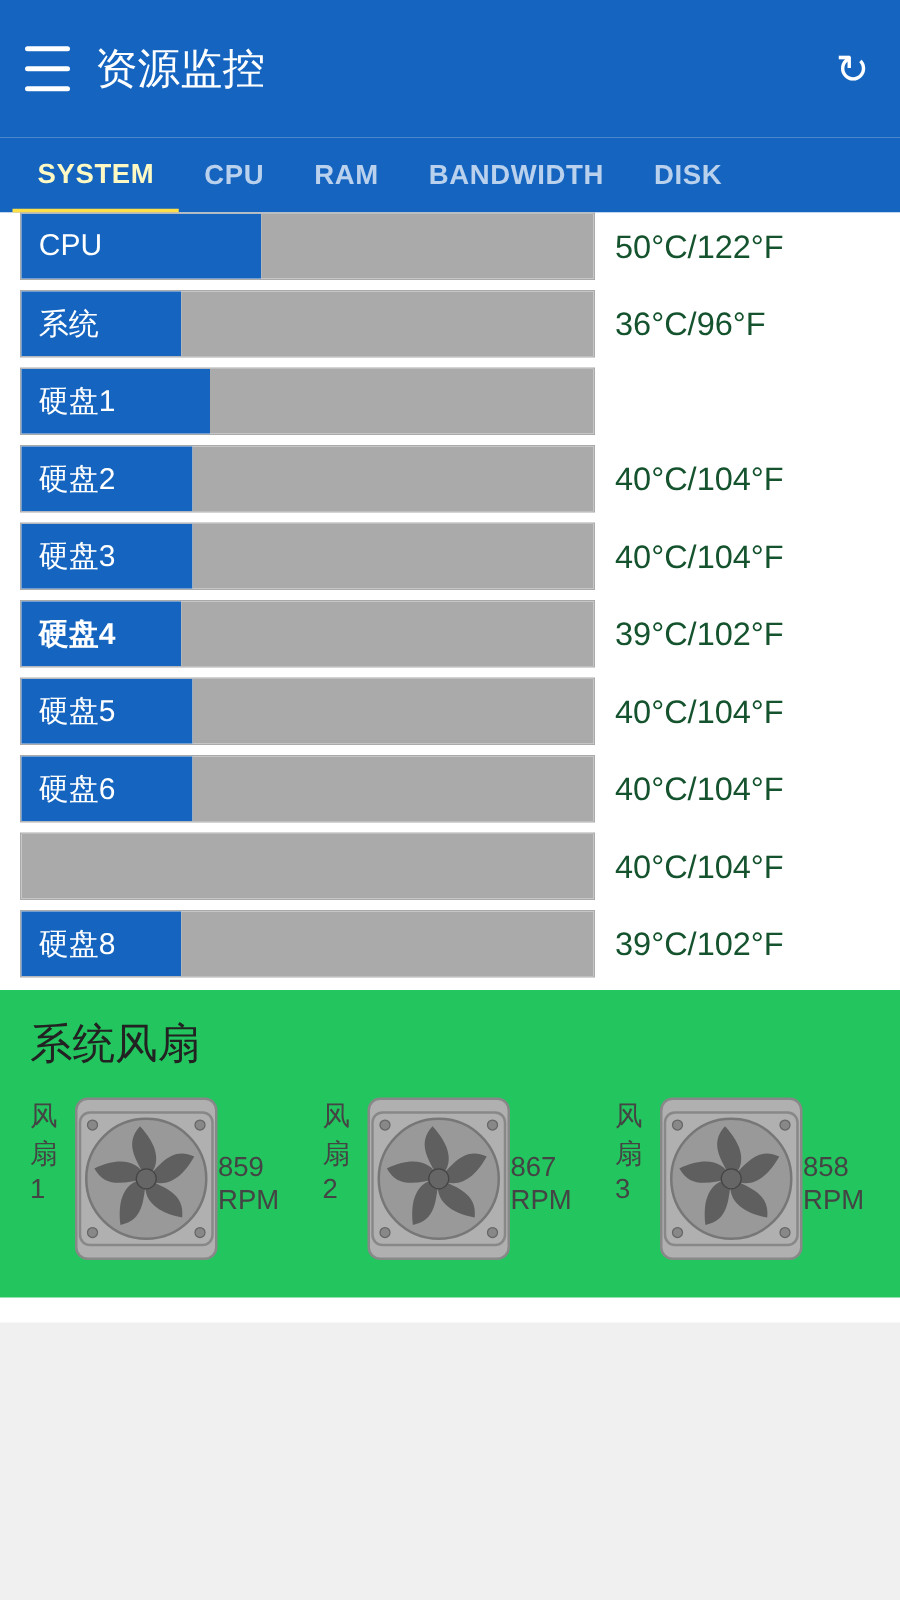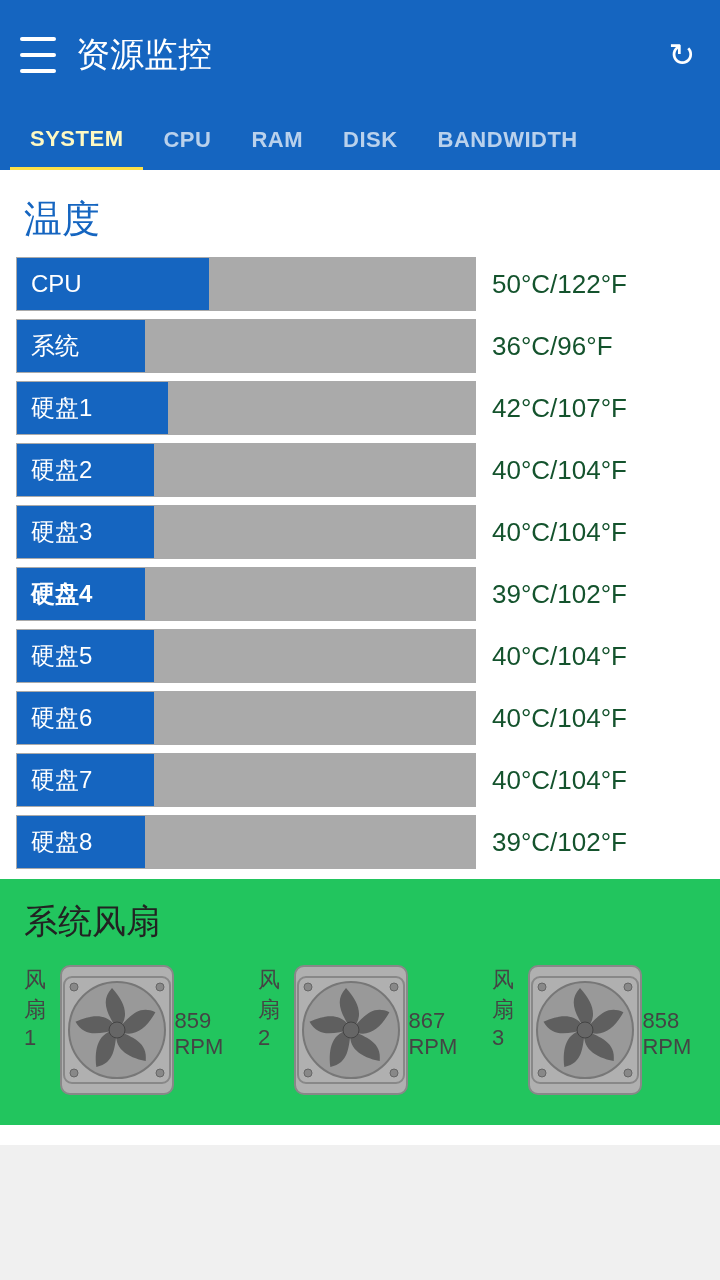--- a/index.html
+++ b/index.html
@@ -189,48 +189,46 @@
     <span></span>
   </div>
   <div class="header-title">资源监控</div>
   <div class="header-refresh-icon">↻</div>
 </div>
 
 <div class="tabs">
   <div class="tab active">SYSTEM</div>
   <div class="tab">CPU</div>
   <div class="tab">RAM</div>
+  <div class="tab">BANDWIDTH</div>
   <div class="tab">DISK</div>
-  <div class="tab">BANDWIDTH</div>
 </div>
 
 <div class="main">
 
-  <div class="section-title">温度</div>
   <div class="temp-rows" id="temp-rows-container">
   <div class="temp-row">
       <div class="temp-bar-container">
         <div class="temp-bar-fill" style="width: 42%;">CPU</div>
         <div class="temp-bar-rest"></div>
       </div>
       <div class="temp-value">50°C/122°F</div>
     </div>
       <div class="temp-row">
       <div class="temp-bar-container">
         <div class="temp-bar-fill" style="width: 28%;">系统</div>
         <div class="temp-bar-rest"></div>
       </div>
       <div class="temp-value">36°C/96°F</div>
     </div>
       <div class="temp-row">
       <div class="temp-bar-container">
         <div class="temp-bar-fill" style="width: 33%;">硬盘1</div>
         <div class="temp-bar-rest"></div>
       </div>
-      <div class="temp-value">42°C/107°F</div>
     </div>
       <div class="temp-row">
       <div class="temp-bar-container">
         <div class="temp-bar-fill" style="width: 30%;">硬盘2</div>
         <div class="temp-bar-rest"></div>
       </div>
       <div class="temp-value">40°C/104°F</div>
     </div>
       <div class="temp-row">
       <div class="temp-bar-container">
@@ -255,21 +253,20 @@
     </div>
       <div class="temp-row">
       <div class="temp-bar-container">
         <div class="temp-bar-fill" style="width: 30%;">硬盘6</div>
         <div class="temp-bar-rest"></div>
       </div>
       <div class="temp-value">40°C/104°F</div>
     </div>
       <div class="temp-row">
       <div class="temp-bar-container">
-        <div class="temp-bar-fill" style="width: 30%;">硬盘7</div>
         <div class="temp-bar-rest"></div>
       </div>
       <div class="temp-value">40°C/104°F</div>
     </div>
       <div class="temp-row">
       <div class="temp-bar-container">
         <div class="temp-bar-fill" style="width: 28%;">硬盘8</div>
         <div class="temp-bar-rest"></div>
       </div>
       <div class="temp-value">39°C/102°F</div>

